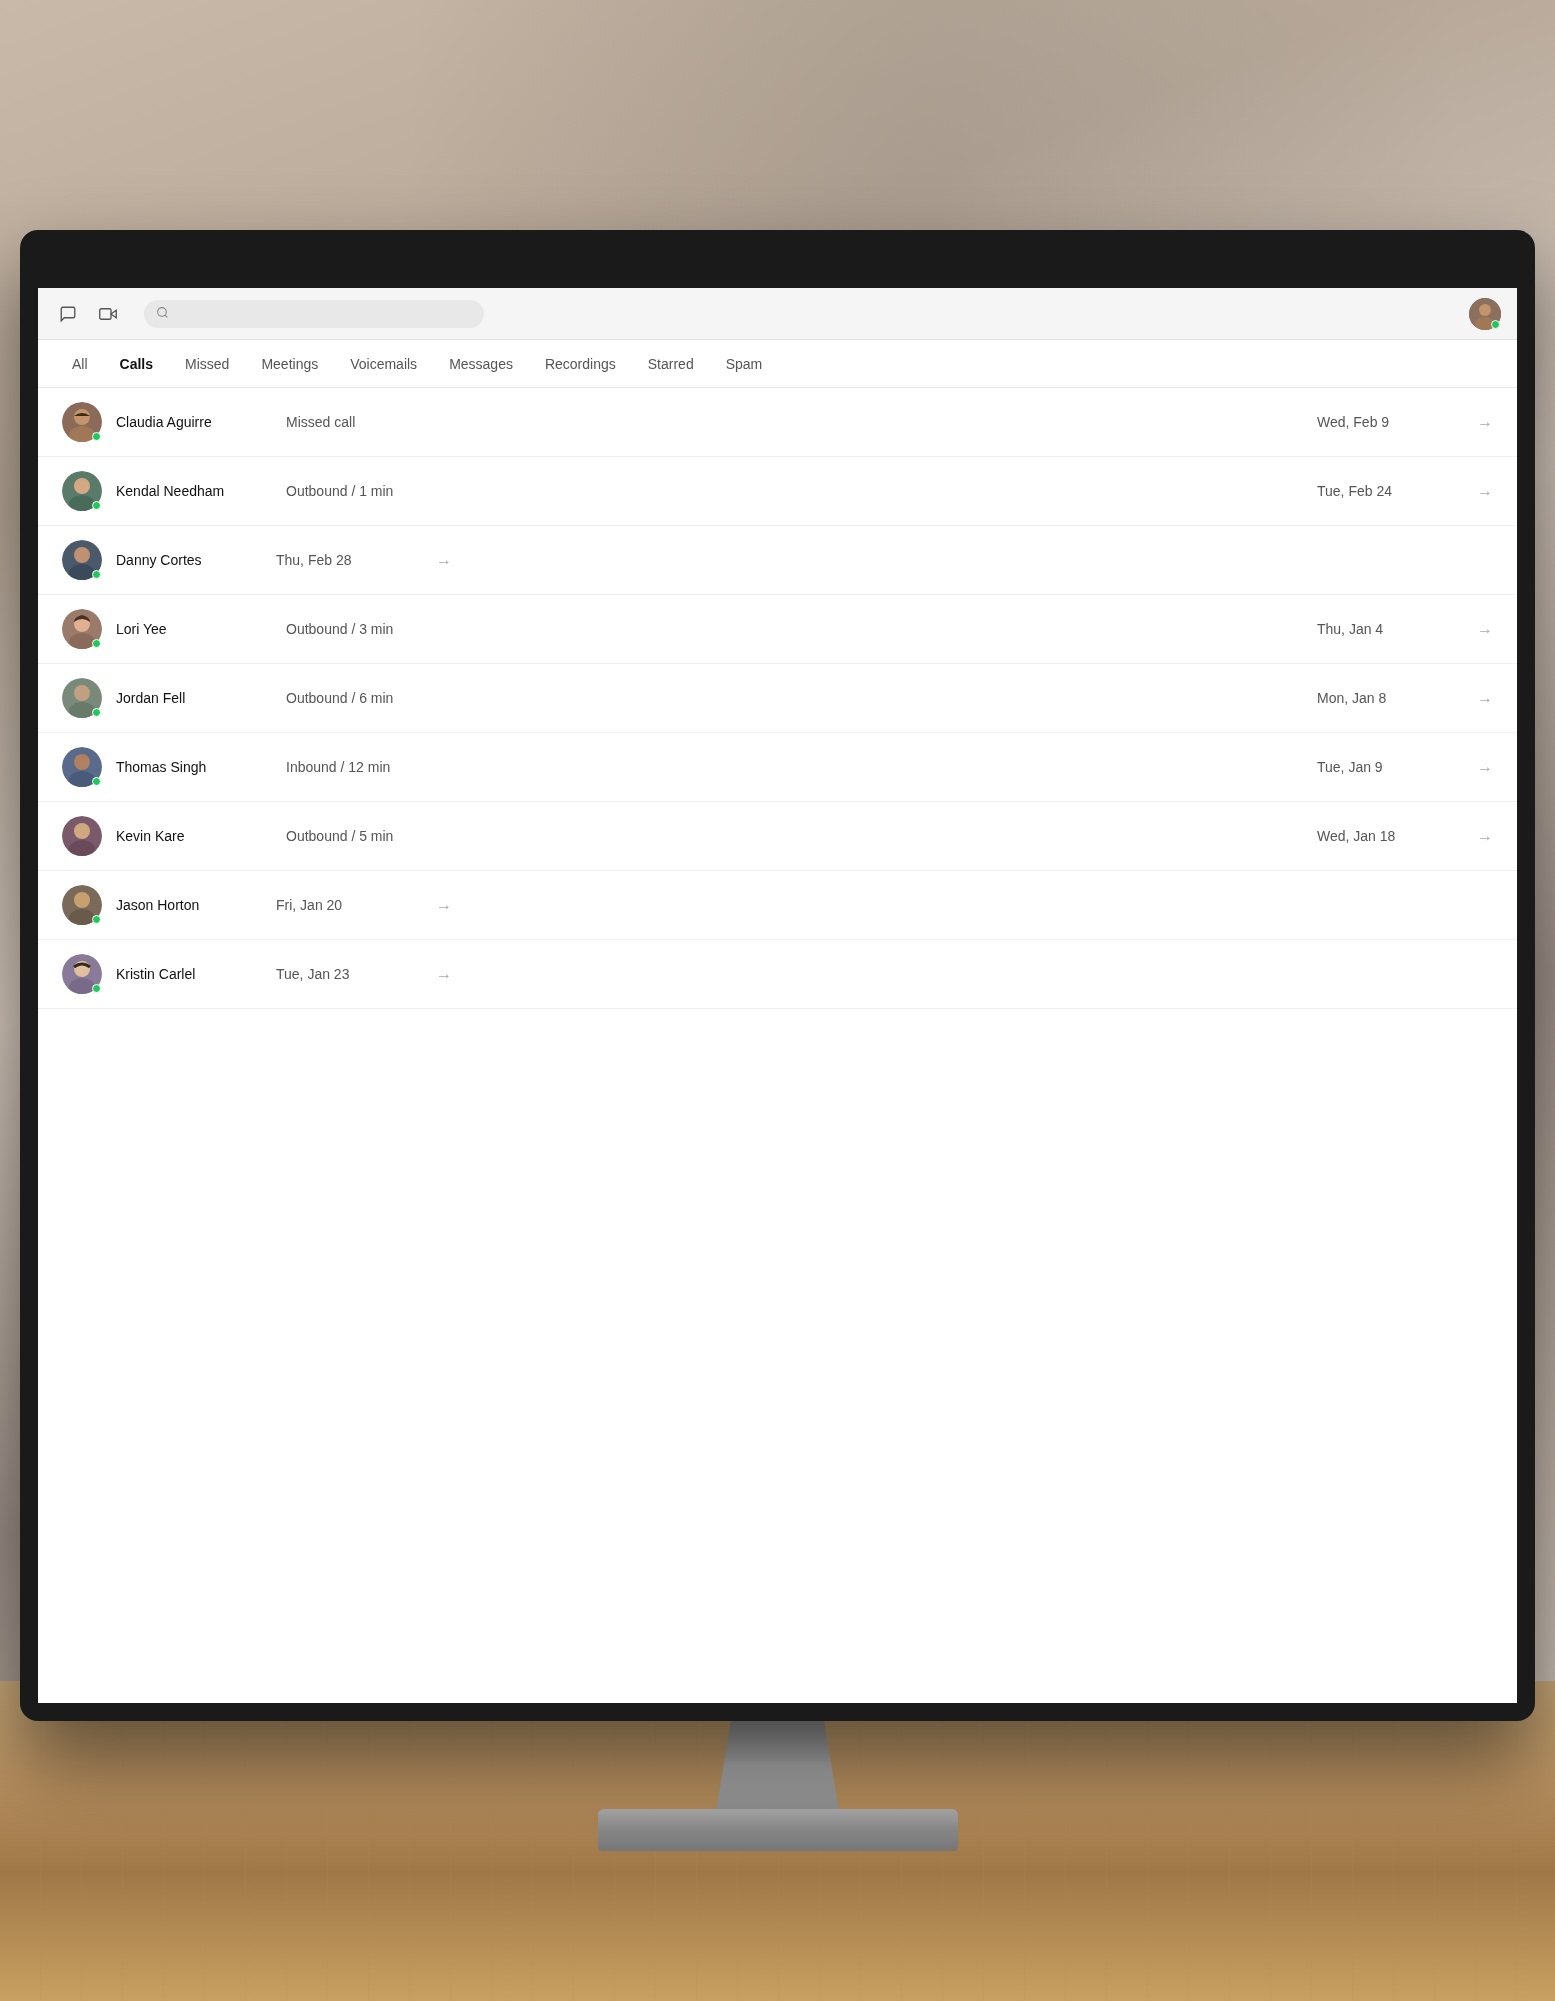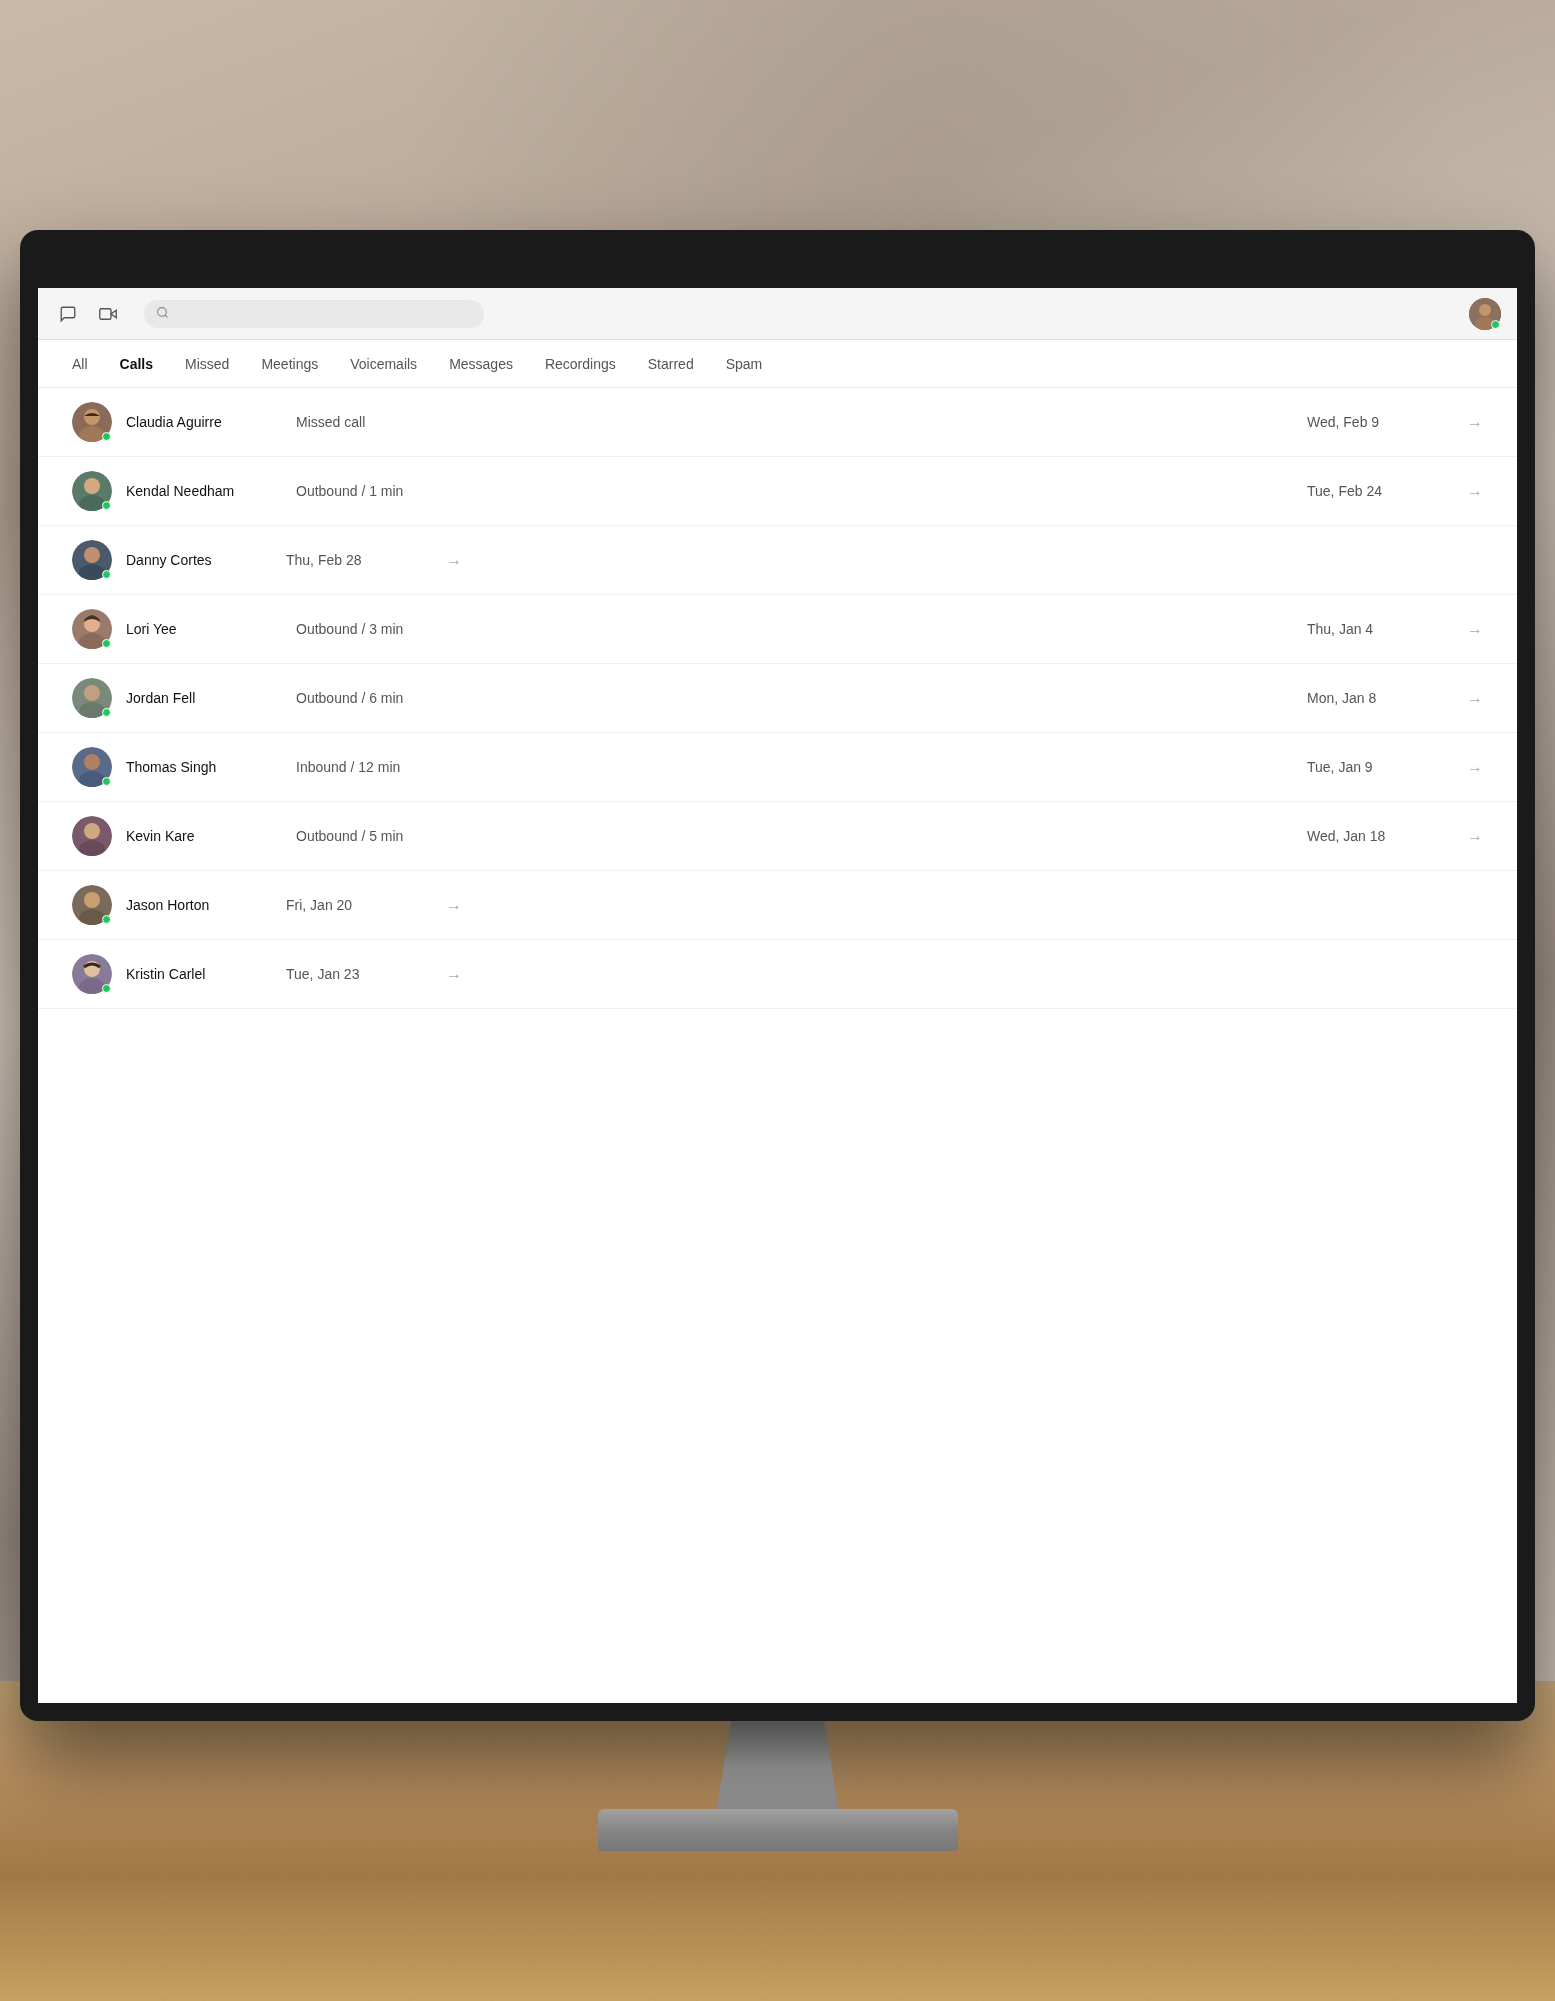--- a/index.html
+++ b/index.html
@@ -213,21 +213,21 @@
     .content {
       flex: 1;
       overflow-y: auto;
       background: #fff;
     }
 
     
     .call-row {
       display: flex;
       align-items: center;
-      padding: 14px 34px;
+      padding: 14px 24px;
       border-bottom: 1px solid #f0f0f0;
       cursor: pointer;
     }
 
     .contact-avatar {
       position: relative;
       width: 40px;
       height: 40px;
       flex-shrink: 0;
     }

